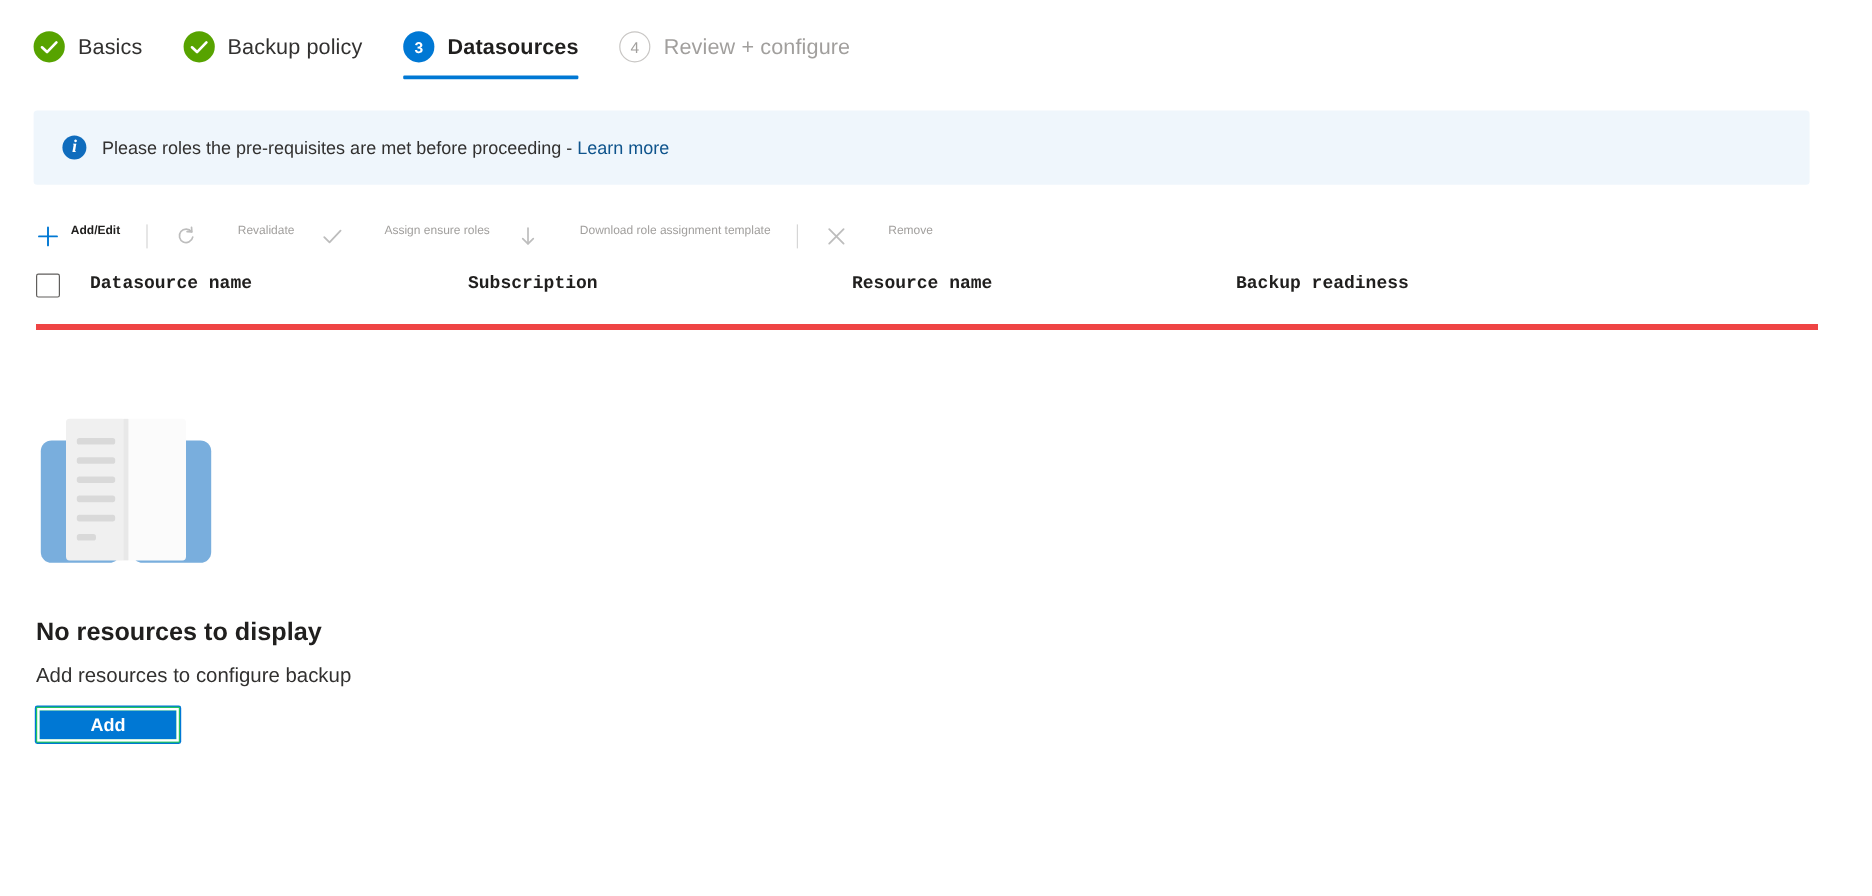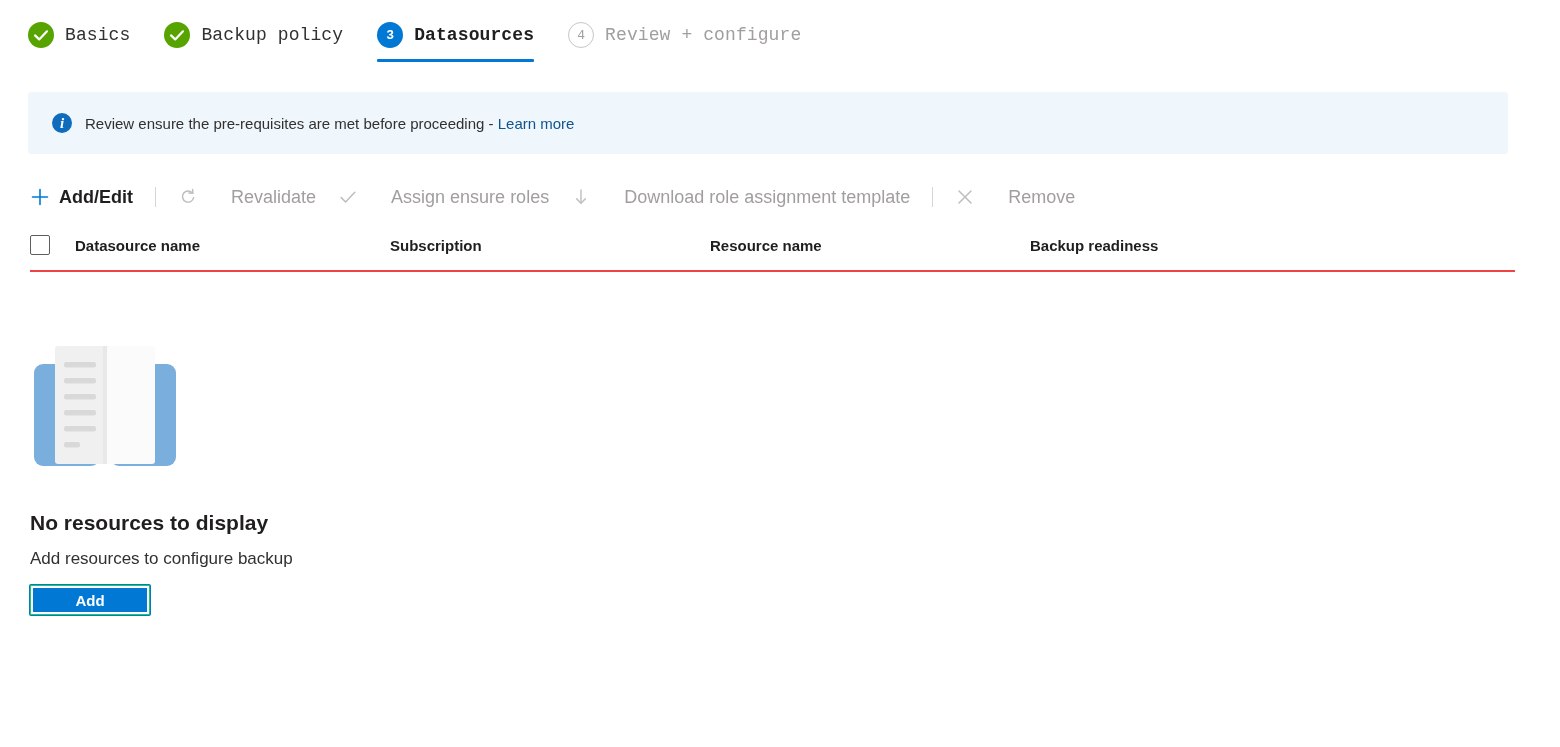--- a/index.html
+++ b/index.html
@@ -11,25 +11,24 @@
     height: 747px;
     background: #ffffff;
     font-family: "Liberation Sans", sans-serif;
     color: #323130;
     overflow: hidden;
   }
 
   
   .wizard-steps {
     display: flex;
-    align-items: flex-end;
+    align-items: center;
     padding: 30px 0 0 28px;
     height: 62px;
     box-sizing: border-box;
-    font-family: Liberation Mono, monospace;
   }
   .step {
     display: flex;
     align-items: center;
     position: relative;
     padding: 0 0 14px 0;
     margin-right: 34px;
     cursor: pointer;
   }
   .step-icon {
@@ -121,22 +120,22 @@
 
   
   .command-bar {
     display: flex;
     align-items: center;
     margin: 26px 0 0 30px;
     height: 34px;
   }
   .cmd {
     display: flex;
-    align-items: center;
-    font-size: 18px;
+    align-items: flex-start;
+    font-size: 10px;
     white-space: nowrap;
     margin-right: 22px;
     cursor: pointer;
   }
   .cmd .glyph {
     display: flex;
     align-items: center;
     justify-content: center;
     width: 20px;
     height: 20px;
@@ -155,24 +154,24 @@
     margin: 0 22px 0 0;
   }
 
   
   .grid {
     margin: 14px 0 0 30px;
     width: 1485px;
   }
   .grid-head {
     display: flex;
-    align-items: center;
     height: 34px;
-    border-bottom: 2px solid #ef4444;
+    border-bottom: 5px solid #ef4444;
     padding-bottom: 8px;
+    font-family: Liberation Mono, monospace;
   }
   .head-checkbox {
     width: 20px;
     height: 20px;
     border: 1.5px solid #605e5c;
     border-radius: 2px;
     background: #ffffff;
     box-sizing: border-box;
     flex: 0 0 20px;
     margin-right: 25px;
@@ -259,21 +258,21 @@
 
   <div class="step is-upcoming">
     <span class="step-icon upcoming">4</span>
     <span class="step-label">Review + configure</span>
   </div>
 
 </div>
 
 <div class="info-banner">
   <span class="info-icon">i</span>
-  <span class="info-text"><span>Review ensure the pre-requisites are met before proceeding - </span><span class="info-link">Learn more</span></span>
+  <span class="info-text"><span>Please roles the pre-requisites are met before proceeding - </span><span class="info-link">Learn more</span></span>
 </div>
 
 <div class="command-bar">
 
   <div class="cmd enabled">
     <span class="glyph">
       <svg width="18" height="18" viewBox="0 0 18 18" aria-hidden="true">
         <path d="M9 1.5 V16.5 M1.5 9 H16.5" stroke="currentColor" stroke-width="1.6" stroke-linecap="round"></path>
       </svg>
     </span>

